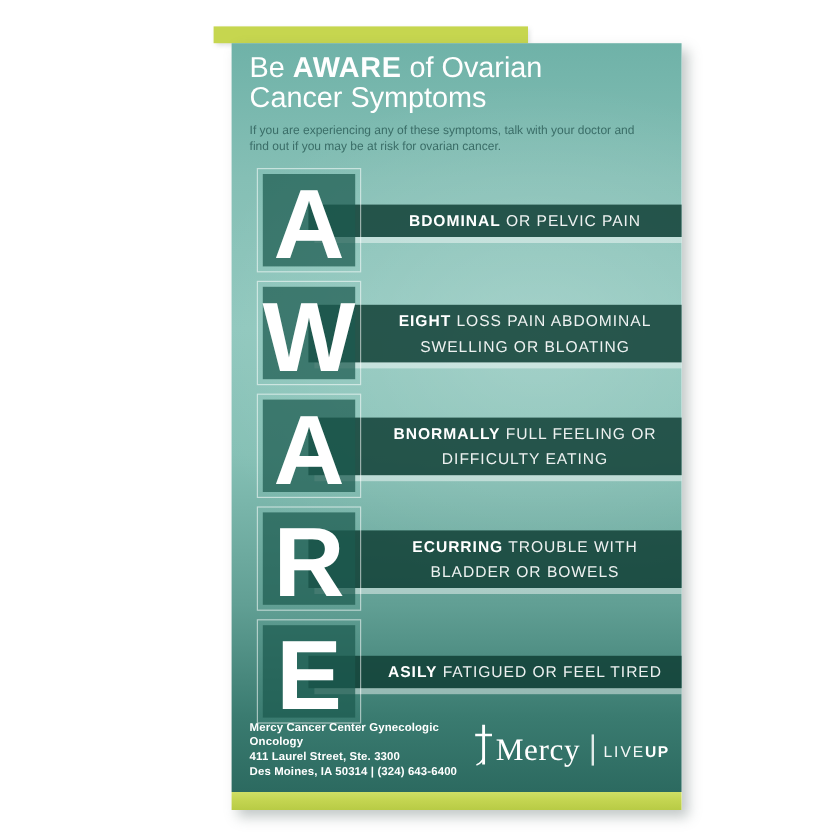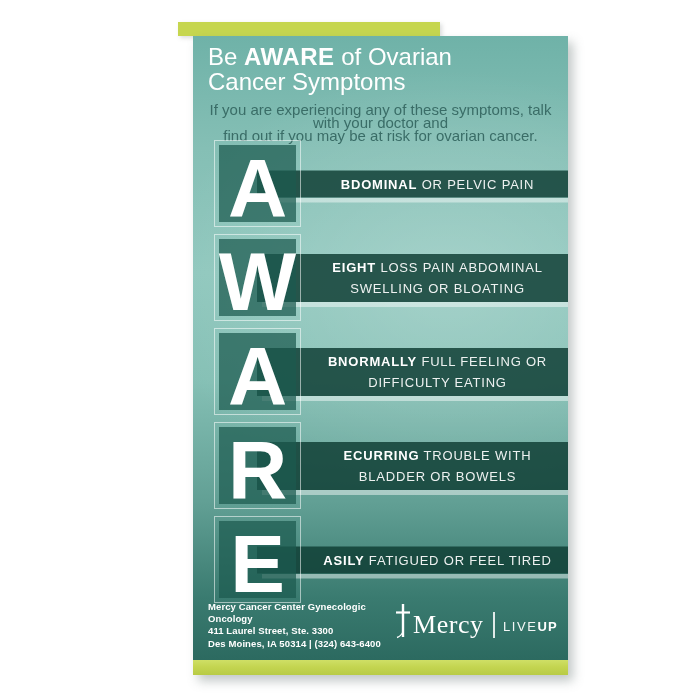--- a/index.html
+++ b/index.html
@@ -31,21 +31,21 @@
     background:linear-gradient(180deg,#cfdf66 0%,#c4d551 45%,#b8cb45 100%);
   }
 
   
   .header{position:absolute;left:15px;top:8px;width:345px;}
   .title{
     margin:0;color:#ffffff;font-size:24px;line-height:25px;font-weight:400;
   }
   .title .emph{font-weight:700;letter-spacing:0.5px;}
   .subtitle{
-    margin:9px 0 0 0;color:#3a6d67;font-size:15px;line-height:13px;font-weight:400;text-align:center;
+    margin:9px 0 0 0;color:#3a6d67;font-size:10px;line-height:13px;font-weight:400;
   }
 
   
   .row{position:absolute;left:26px;width:321px;height:77px;}
   .row-0{top:109px}.row-1{top:203px}.row-2{top:297px}.row-3{top:391px}.row-4{top:485px}
   .tile{
     position:absolute;left:0;top:0;width:77px;height:77px;z-index:2;
     background:rgba(28,90,79,0.72);
     display:flex;align-items:center;justify-content:center;
   }

